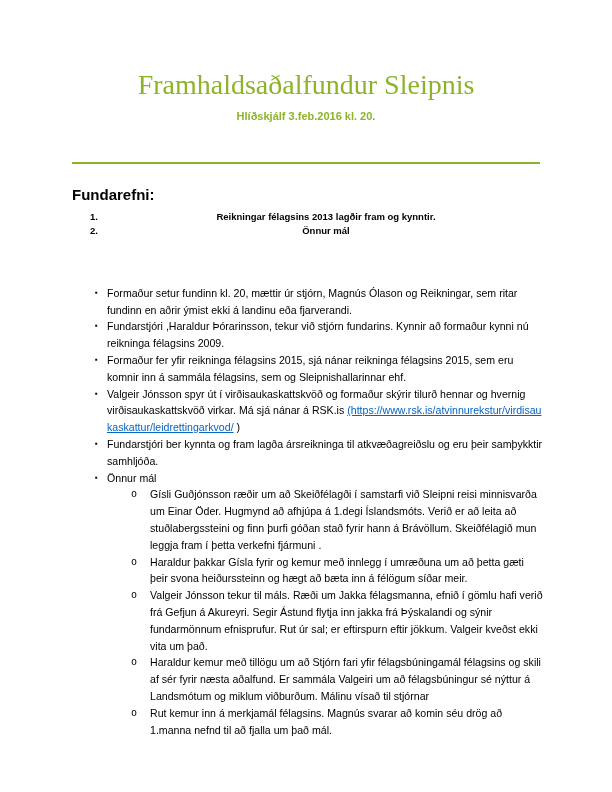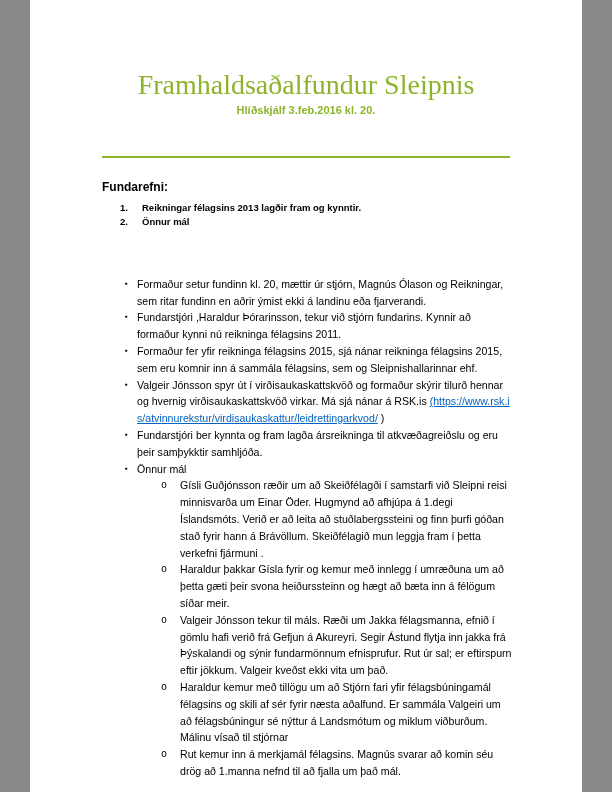--- a/index.html
+++ b/index.html
@@ -1,52 +1,52 @@
 <!DOCTYPE html>
 <html style="--green: #8CB42A; --link: #0563C1;"><head>
 <meta charset="utf-8">
 <style>
   html, body { margin: 0; padding: 0; background: #888; }
   .page {
     position: relative;
-    width: 552px;
+    width: 612px;
     height: 792px;
     margin: 0 auto;
     background: #ffffff;
     font-family: "Liberation Sans", sans-serif;
     color: #000;
     overflow: hidden;
     box-sizing: border-box;
   }
   .header { padding-top: 70px; text-align: center; }
   .doc-title {
     font-family: "Liberation Serif", "DejaVu Serif", serif;
     font-size: 28px;
     font-weight: 400;
     color: var(--green, #8CB42A);
     letter-spacing: 0px;
     line-height: 1.1;
   }
   .doc-subtitle {
-    margin-top: 3px;
+    margin-top: 9px;
     font-size: 11px;
     font-weight: 700;
     color: var(--green, #8CB42A);
   }
   .rule {
     margin: 40px 72px 0 72px;
     height: 0;
     border-top: 2px solid var(--green, #8CB42A);
   }
   .agenda { margin: 22px 72px 0 72px; }
-  .agenda-heading { font-size: 12px; font-weight: 700; }
+  .agenda-heading { font-size: 15px; font-weight: 700; }
   .agenda-list { margin-top: 7px; }
   .agenda-item { display: flex; font-size: 9.5px; font-weight: 700; line-height: 14px; }
   .agenda-num { width: 22px; margin-left: 18px; }
-  .agenda-text { flex: 1; }
+  .agenda-text { flex: 1; text-align: center; }
   .minutes { margin: 47px 68px 0 95px; }
   .bullet-item { display: flex; }
   .bullet-marker {
     width: 12px;
     flex: none;
     font-size: 8px;
     line-height: 16.8px;
   }
   .bullet-text {
     flex: 1;
@@ -101,21 +101,21 @@
       </div>
   </div>
 
   <div class="minutes">
       <div class="bullet-item">
         <span class="bullet-marker">▪</span>
         <div class="bullet-text"><span>Formaður setur fundinn kl. 20, mættir úr stjórn, Magnús Ólason og Reikningar, sem ritar fundinn en aðrir ýmist ekki á landinu eða fjarverandi.</span></div>
       </div>
       <div class="bullet-item">
         <span class="bullet-marker">▪</span>
-        <div class="bullet-text"><span>Fundarstjóri ,Haraldur Þórarinsson, tekur við stjórn fundarins. Kynnir að  formaður kynni nú reikninga félagsins 2011.</span></div>
+        <div class="bullet-text"><span>Fundarstjóri ,Haraldur Þórarinsson, tekur við stjórn fundarins. Kynnir að  formaður kynni nú reikninga félagsins 2009.</span></div>
       </div>
       <div class="bullet-item">
         <span class="bullet-marker">▪</span>
         <div class="bullet-text"><span>Formaður fer yfir reikninga  félagsins 2015, sjá nánar reikninga félagsins 2015, sem eru komnir inn  á sammála félagsins, sem og Sleipnishallarinnar ehf.</span></div>
       </div>
       <div class="bullet-item">
         <span class="bullet-marker">▪</span>
         <div class="bullet-text"><span>Valgeir Jónsson spyr út í virðisaukaskattskvöð og formaður skýrir tilurð hennar og hvernig virðisaukaskattskvöð virkar. Má sjá nánar á RSK.is </span><a class="doc-link">(https://www.rsk.is/atvinnurekstur/virdisaukaskattur/leidrettingarkvod/</a><span> )</span></div>
       </div>
       <div class="bullet-item">

